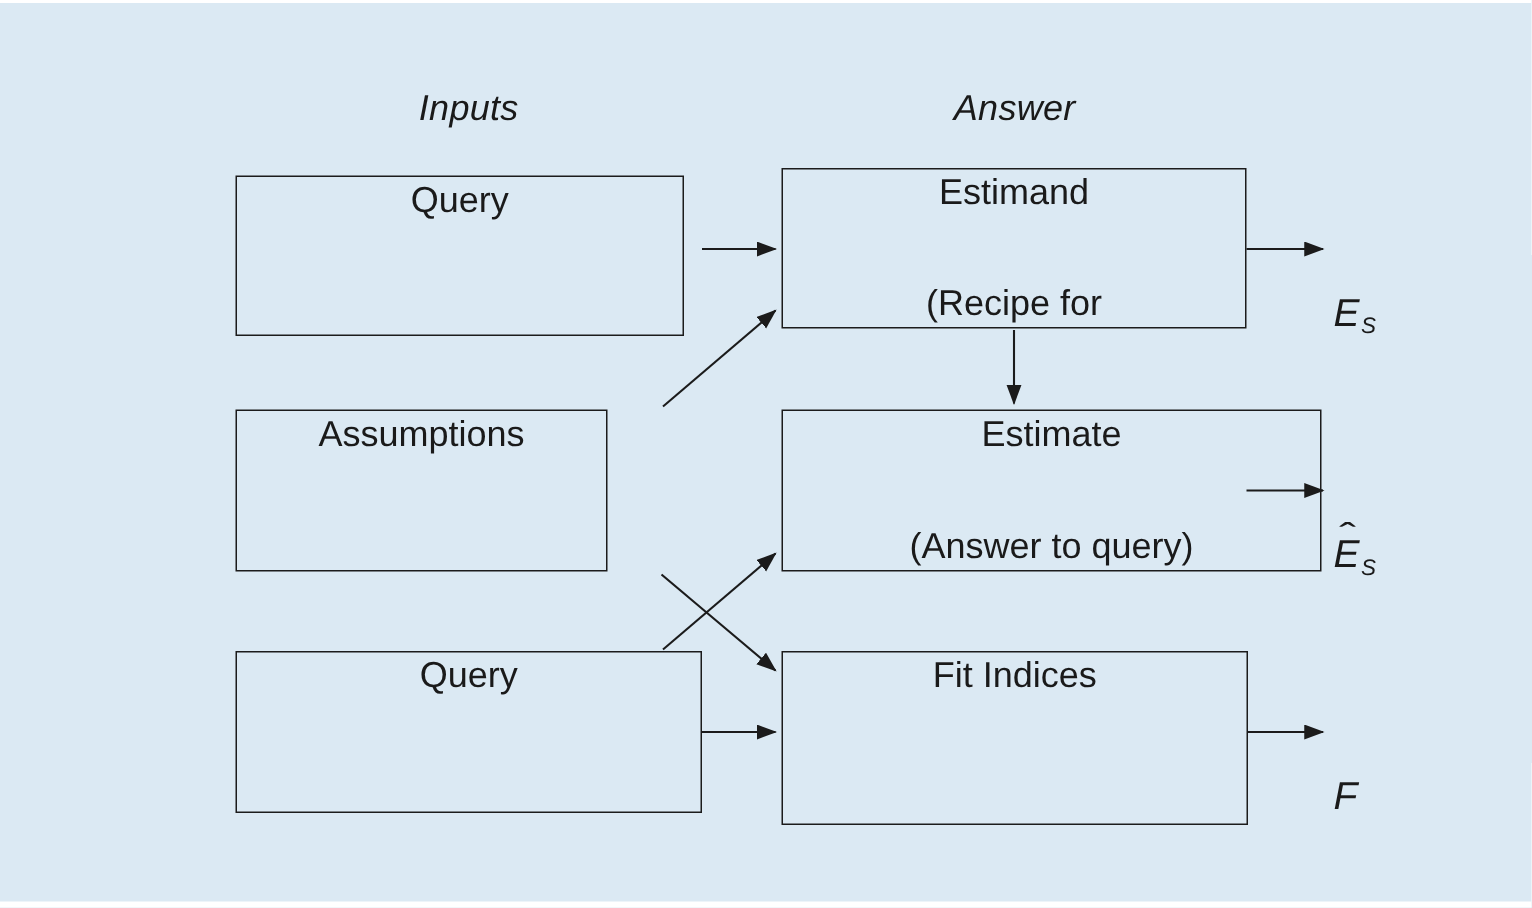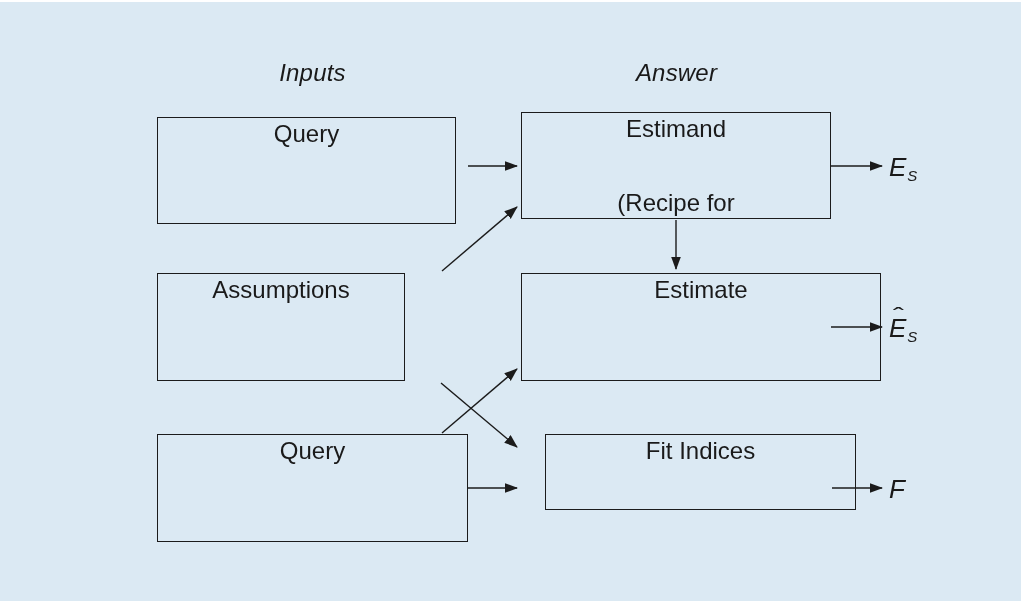--- a/index.html
+++ b/index.html
@@ -52,20 +52,21 @@
     text-align: center;
     white-space: nowrap;
   }
   .sym {
     position: absolute;
     color: var(--text, #1a1a1a);
     font-size: 26px;
     line-height: 1;
     font-style: italic;
     white-space: nowrap;
+    margin-top: 41px;
   }
   .sym .hat {
     position: absolute;
     top: -10px;
     left: 4px;
     font-size: 22px;
     font-style: normal;
     transform: scaleX(1.5);
     transform-origin: left bottom;
     line-height: 1;
@@ -112,27 +113,28 @@
     <div class="line">Estimand</div>
     <div class="line">(Recipe for</div>
   </div>
 
   <div class="box" style="left:157px; top:273px; width:248px; height:108px">
     <div class="line">Assumptions</div>
   </div>
 
   <div class="box" style="left:521px; top:273px; width:360px; height:108px">
     <div class="line">Estimate</div>
+    <div class="line">(Answer to query)</div>
   </div>
 
   <div class="box" style="left:157px; top:434px; width:311px; height:108px">
     <div class="line">Query</div>
   </div>
 
-  <div class="box" style="left:545px; top:434px; width:311px; height:76px">
+  <div class="box" style="left:521px; top:434px; width:311px; height:116px">
     <div class="line">Fit Indices</div>
   </div>
 
   <div class="sym" style="left:889px; top:154px">
     <span class="hat"></span><span class="main">E</span><span class="sub">S</span>
   </div>
 
   <div class="sym" style="left:889px; top:315px">
     <span class="hat">ˆ</span><span class="main">E</span><span class="sub">S</span>
   </div>

